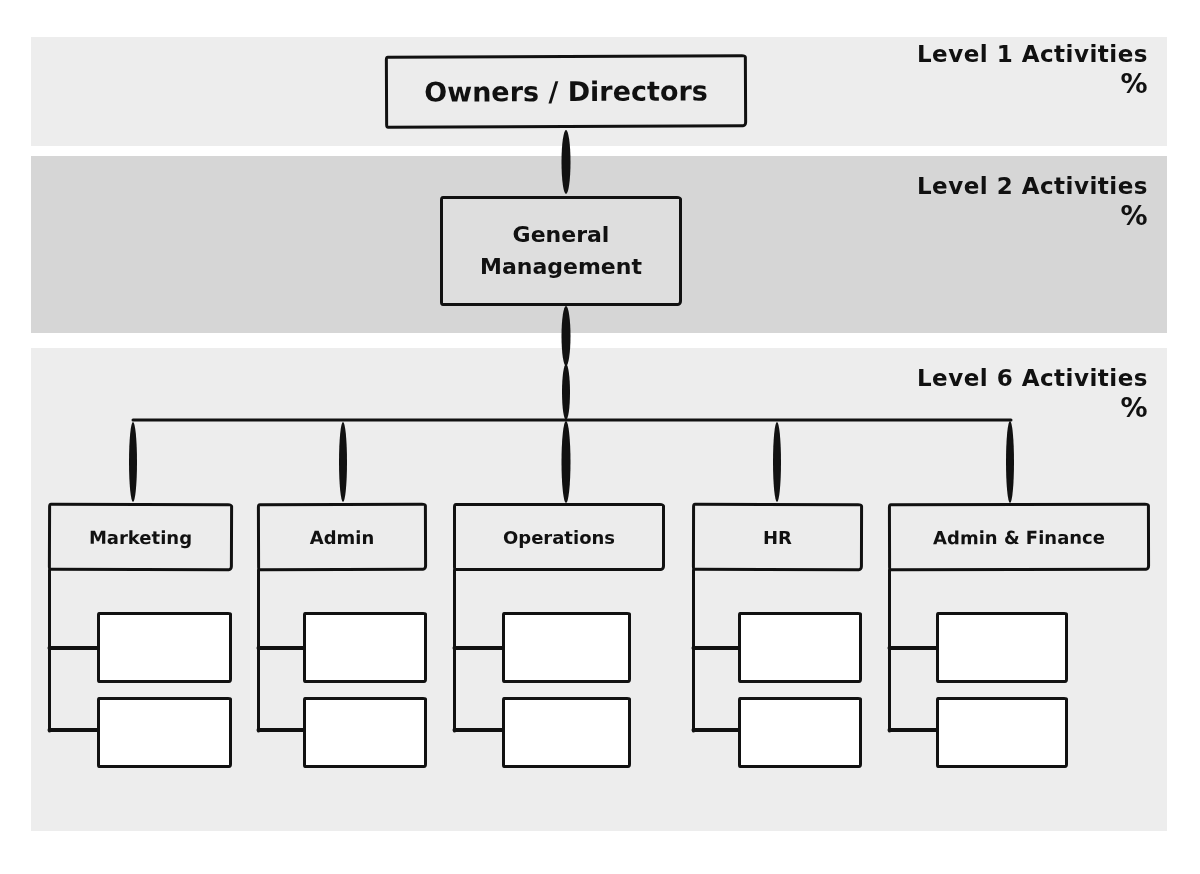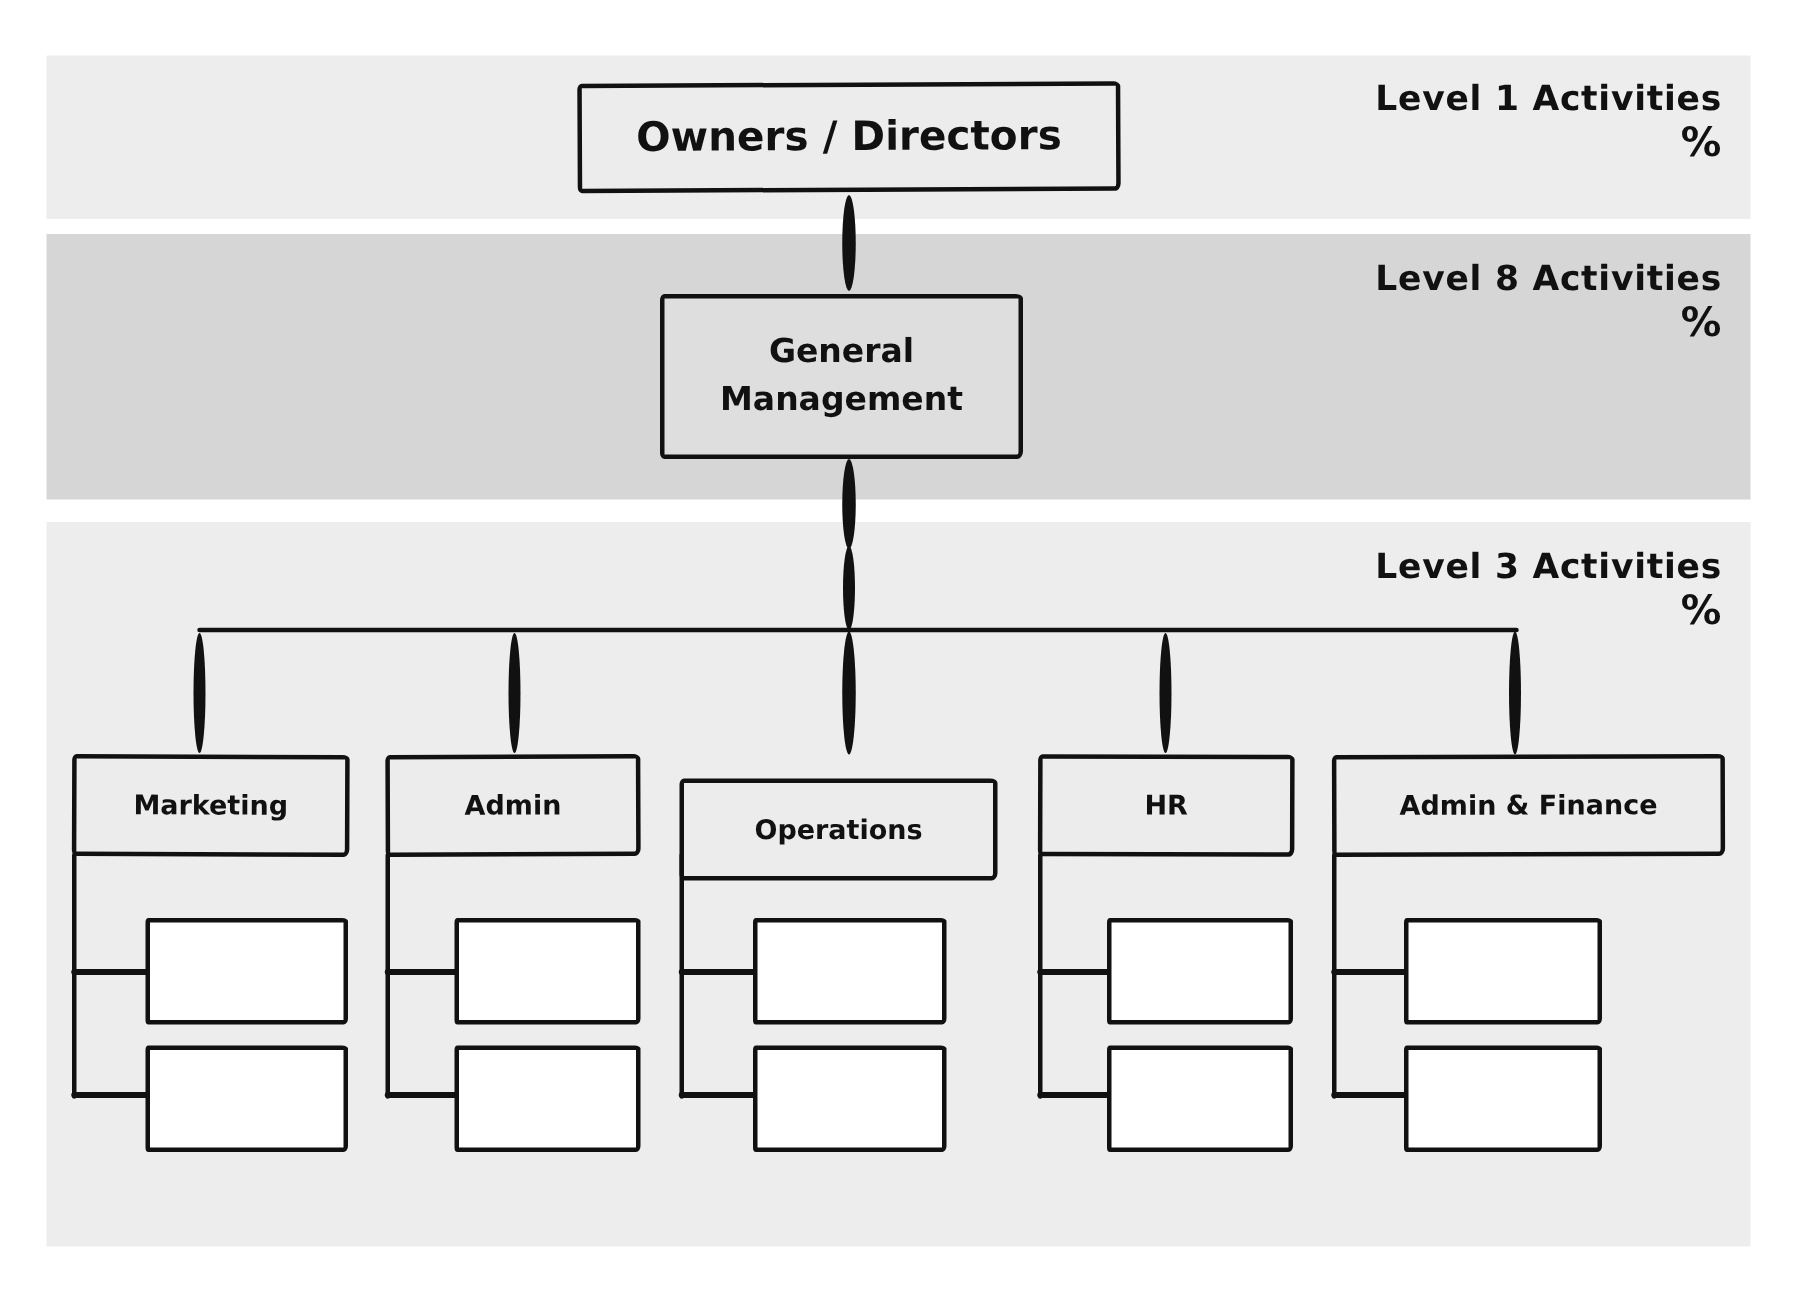--- a/index.html
+++ b/index.html
@@ -12,21 +12,21 @@
   .band{position:absolute;left:31px;width:1136px;}
   .band-1{top:37px;height:109px;background:var(--band-light,#ededed);}
   .band-2{top:156px;height:177px;background:var(--band-dark,#d6d6d6);}
   .band-3{top:348px;height:483px;background:var(--band-light,#ededed);}
   
   .level-label{
     position:absolute;right:52px;text-align:right;
     font-weight:bold;font-size:23px;line-height:1.25;letter-spacing:0.5px;
   }
   .level-label .pct{font-size:27px;line-height:1.1;}
-  .label-1{top:52px;margin-left:40px;}
+  .label-1{top:40px;margin-left:40px;}
   .label-2{top:172px;}
   .label-3{top:364px;}
   
   .connectors{position:absolute;left:0;top:0;width:1200px;height:874px;pointer-events:none;}
   .connectors path{stroke:var(--ink,#111111);fill:none;stroke-linecap:round;}
   .connectors .thin{stroke-width:3px;}
   .connectors .stub{stroke-width:4px;}
   .connectors ellipse{fill:var(--ink,#111111);}
   
   .node{
@@ -42,21 +42,21 @@
   .gm{
     left:440px;top:196px;width:242px;height:110px;font-size:22px;line-height:1.45;
     background:var(--node-fill-mid,#dedede);border-width:3.5px;padding:0 20px;
   }
   .dept{
     top:503px;height:68px;font-size:18px;
     background:var(--node-fill-light,#ececec);
   }
   .dept-0{left:48px;width:185px;transform:rotate(0.2deg);}
   .dept-1{left:257px;width:170px;transform:rotate(-0.2deg);}
-  .dept-2{left:453px;width:212px;margin-top:16px;}
+  .dept-2{left:453px;width:212px;}
   .dept-3{left:692px;width:171px;transform:rotate(0.15deg);}
   .dept-4{left:888px;width:262px;transform:rotate(-0.15deg);}
   
   .abox{
     position:absolute;height:71px;background:var(--activity-box-fill,#ffffff);
     border:3px solid var(--ink,#111111);box-sizing:border-box;
     border-radius:2px 4px 3px 2px / 3px 2px 4px 3px;
   }
   .row-1{top:612px;}
   .row-2{top:697px;}
@@ -73,25 +73,25 @@
 
   <div class="band band-1"></div>
   <div class="band band-2"></div>
   <div class="band band-3"></div>
 
   <div class="level-label label-1">
     <div>Level 1 Activities</div>
     <div class="pct">%</div>
   </div>
   <div class="level-label label-2">
-    <div>Level 8 Activities</div>
+    <div>Level 2 Activities</div>
     <div class="pct">%</div>
   </div>
   <div class="level-label label-3">
-    <div>Level 3 Activities</div>
+    <div>Level 6 Activities</div>
     <div class="pct">%</div>
   </div>
 
   <svg class="connectors" viewBox="0 0 1200 874" xmlns="http://www.w3.org/2000/svg">
 
     <ellipse cx="566" cy="162" rx="4.5" ry="32"></ellipse>
 
     <ellipse cx="566" cy="336" rx="4.5" ry="30"></ellipse>
     <ellipse cx="566" cy="392" rx="4" ry="28"></ellipse>
 

